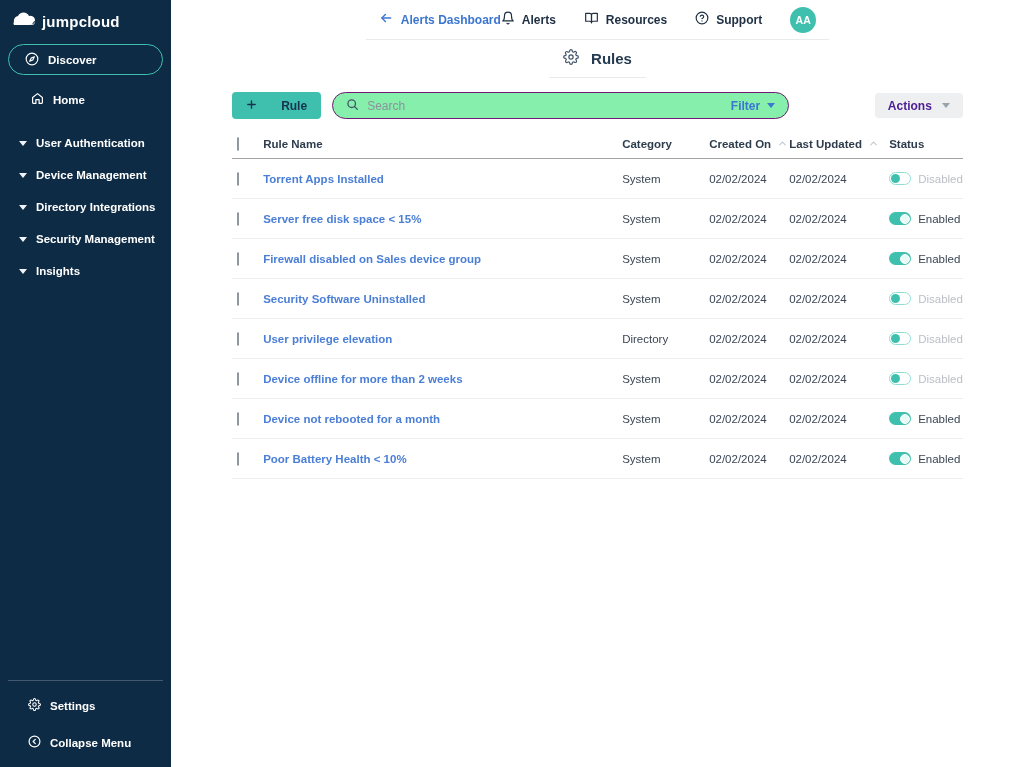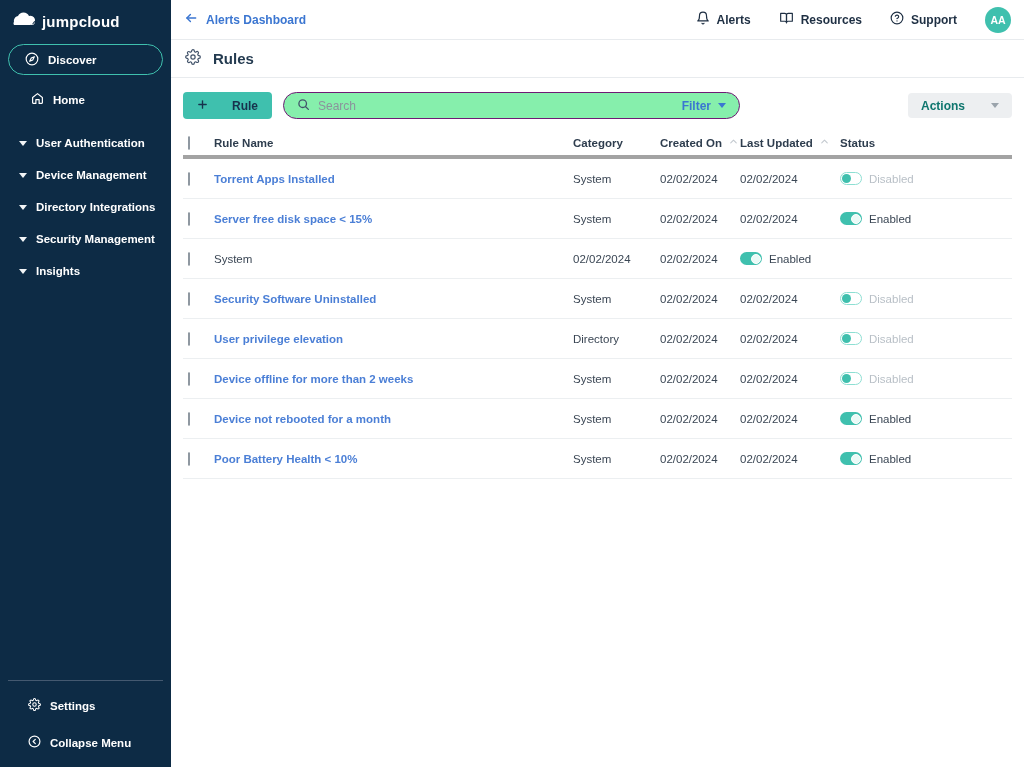--- a/index.html
+++ b/index.html
@@ -15,21 +15,21 @@
   .home-item { display:flex; align-items:center; gap:9px; padding:13px 0 13px 31px; font-size:11.5px; font-weight:700; cursor:pointer; }
   .nav { margin-top:7px; }
   .nav-item { display:flex; align-items:center; gap:9px; padding:10px 0 10px 19px; font-size:11.5px; font-weight:700; cursor:pointer; }
   .caret-down { width:0; height:0; border-left:4px solid transparent; border-right:4px solid transparent; border-top:5px solid #f2f5f7; }
   .sidebar-bottom { margin-top:auto; padding-bottom:6px; }
   .sidebar-divider { border-top:1px solid #445970; margin:0 8px 6px 8px; }
   .bottom-item { display:flex; align-items:center; gap:9px; padding:11px 0 11px 28px; font-size:11.5px; font-weight:700; cursor:pointer; }
   .sidebar svg { flex:none; }
 
   
-  .main { flex:1; display:flex; flex-direction:column; background:#fff; min-width:0; }
+  .main { flex:1; display:flex; flex-direction:column; background:#fff; min-width:0;align-items:center; }
 
   .topbar { height:40px; border-bottom:1px solid #e8ebee; display:flex; align-items:center; padding:0 13px; }
   .back-link { display:flex; align-items:center; gap:8px; color:#3b76d1; font-size:12px; font-weight:700; cursor:pointer; }
   .topbar-right { margin-left:auto; display:flex; align-items:center; gap:28px; }
   .top-action { display:flex; align-items:center; gap:7px; font-size:12px; font-weight:700; color:#1e2f43; cursor:pointer; }
   .avatar { width:26px; height:26px; border-radius:50%; background:#3fc0ae; color:#fff; font-size:10.5px; font-weight:700;
       display:flex; align-items:center; justify-content:center; cursor:pointer; }
 
   .page-header { height:38px; border-bottom:1px solid #e8ebee; display:flex; align-items:center; gap:12px; padding:0 14px; }
   .page-title { font-size:15px; font-weight:700; color:#243b50; }
@@ -37,27 +37,27 @@
   .content { flex:1; padding:9px 12px 0 12px; overflow:hidden; }
   .toolbar { display:flex; align-items:center; margin:5px 0 11px 0; }
   .btn-rule { display:flex; align-items:center; gap:24px; background:#3fc0ae; color:#17324d; border:none; border-radius:4px;
       height:27px; padding:0 14px; font-size:12px; font-weight:700; font-family:inherit; cursor:pointer; }
   .search-pill { width:457px; height:27px; margin-left:11px; border:1px solid #701a75; border-radius:14px;
       display:flex; align-items:center; padding:0 13px; background:#86efac; }
   .search-pill input { flex:1; border:none; outline:none; font-size:12px; margin-left:8px; color:#3a4654; font-family:inherit; background:transparent; }
   .search-pill input::placeholder { color:#8b939c; }
   .filter-btn { display:flex; align-items:center; gap:7px; color:#3b76d1; font-size:12px; font-weight:700; cursor:pointer; }
   .caret-down-blue { width:0; height:0; border-left:4px solid transparent; border-right:4px solid transparent; border-top:5px solid #3b76d1; }
-  .btn-actions { margin-left:auto; display:flex; align-items:center; gap:26px; background:#edeff1; color:#0f766e; border:none;
+  .btn-actions { margin-left:auto; display:flex; align-items:center; gap:10px; background:#edeff1; color:#4c1d95; border:none;
       border-radius:4px; height:25px; padding:0 13px; font-size:12px; font-weight:600; font-family:inherit; cursor:default; }
   .caret-down-gray { width:0; height:0; border-left:4px solid transparent; border-right:4px solid transparent; border-top:5px solid #9aa3ab; }
 
   
   .grid-row { display:grid; grid-template-columns:26px 359px 87px 80px 100px auto; align-items:center; padding-left:5px; }
-  .thead { height:29px; border-bottom:4px solid #a3a3a3; font-size:11.5px; font-weight:700; color:#2e3d4e; }
+  .thead { height:29px; border-bottom:1px solid #a3a3a3; font-size:11.5px; font-weight:700; color:#2e3d4e; }
   .th { display:flex; align-items:center; gap:6px; }
   .trow { height:40px; border-bottom:1px solid #eceff1; font-size:11.5px; }
   .checkbox { width:13px; height:13px; border:1px solid #8f98a1; border-radius:3px; background:#fff; cursor:pointer; }
   .rule-link { color:#4b7fd6; font-weight:700; cursor:pointer; }
   .cell { color:#3a4654; }
   .status-cell { display:flex; align-items:center; gap:7px; }
   .toggle { width:22px; height:13px; border-radius:7px; position:relative; cursor:pointer; flex:none; }
   .toggle.on { background:#3fc0ae; }
   .toggle.on::after { content:""; position:absolute; top:1.5px; right:1.5px; width:10px; height:10px; border-radius:50%;
       background:#eafaf7; border:1px solid #fff; box-sizing:border-box; }
@@ -283,20 +283,21 @@
           <div class="cell">02/02/2024</div>
           <div class="cell">02/02/2024</div>
           <div class="status-cell">
             <span class="toggle on"></span>
             <span class="status-label on">Enabled</span>
           </div>
         </div>
 
         <div class="grid-row trow">
           <div><span class="checkbox"></span></div>
+          <div><span class="rule-link">Firewall disabled on Sales device group</span></div>
           <div class="cell">System</div>
           <div class="cell">02/02/2024</div>
           <div class="cell">02/02/2024</div>
           <div class="status-cell">
             <span class="toggle on"></span>
             <span class="status-label on">Enabled</span>
           </div>
         </div>
 
         <div class="grid-row trow">

